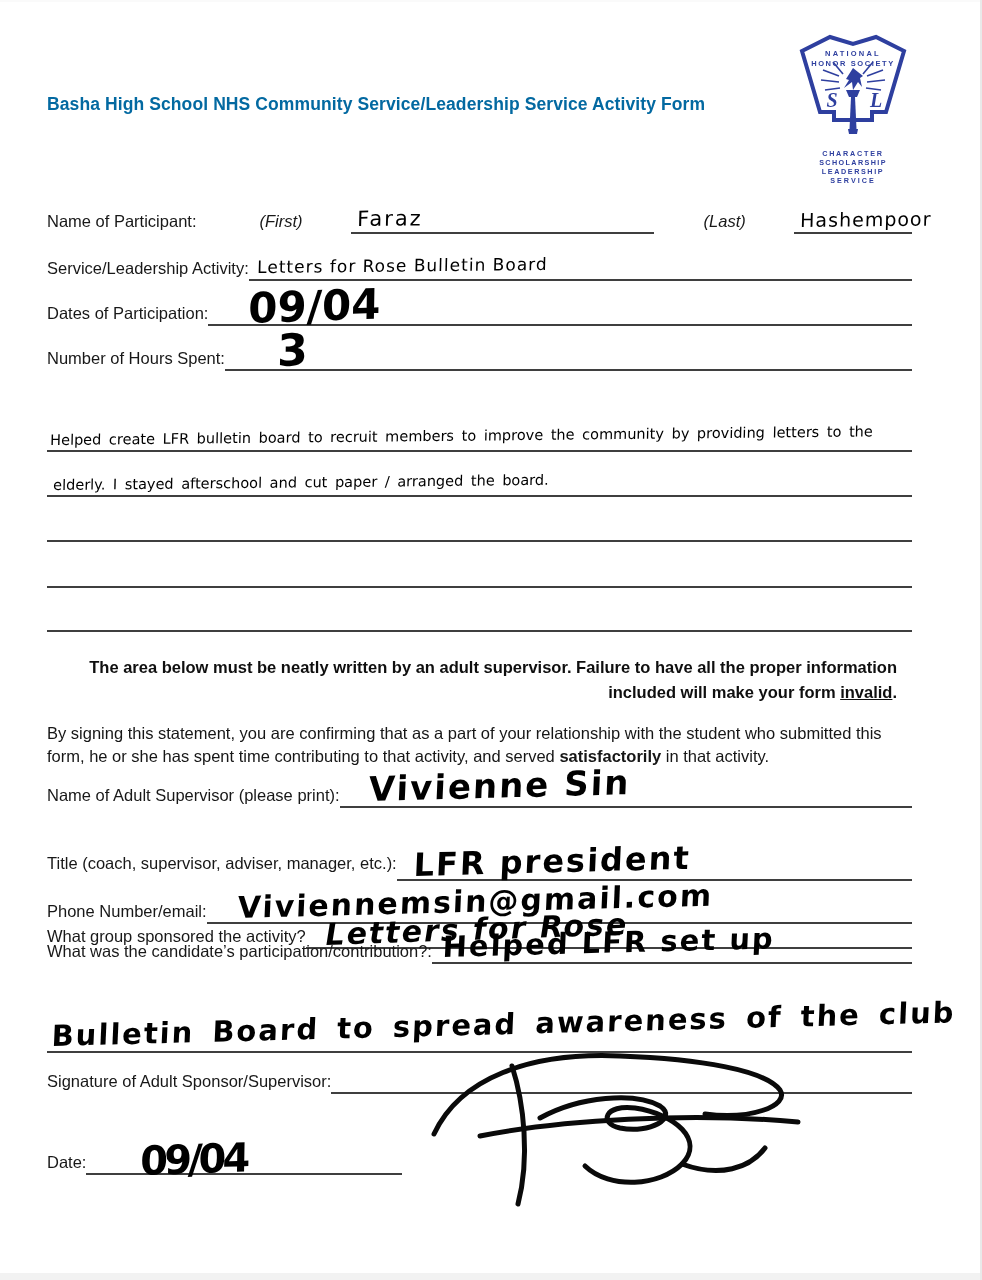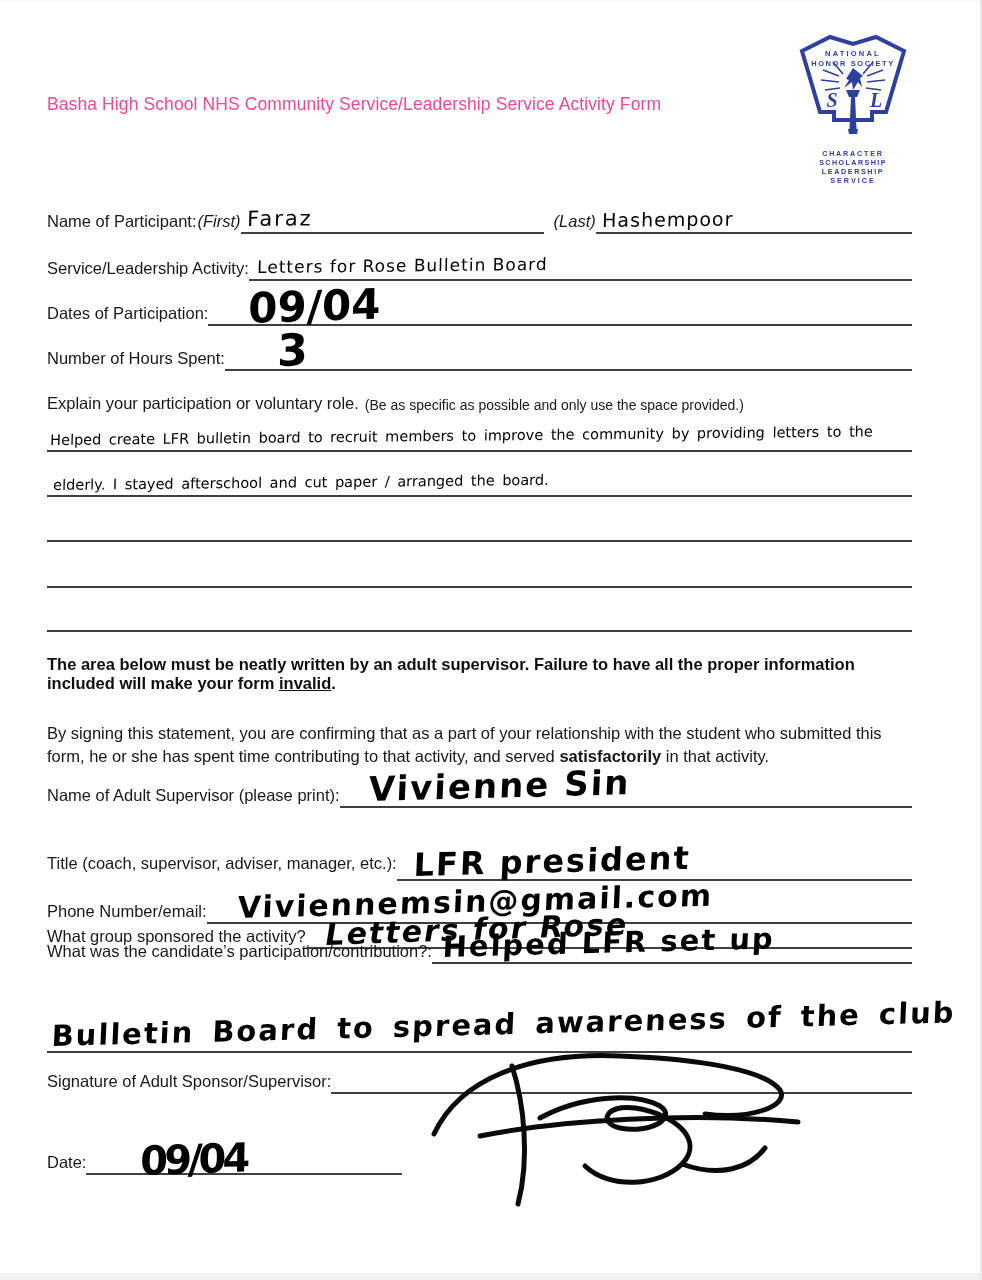--- a/index.html
+++ b/index.html
@@ -3,42 +3,42 @@
 <meta charset="utf-8">
 <style>
   html,body{margin:0;padding:0;background:#ffffff;}
   .page{
     position:relative;width:982px;height:1280px;background:#fff;overflow:hidden;
     font-family:"Liberation Sans",sans-serif;color:#151515;
     box-shadow:inset -2px 0 0 #e9e9e9, inset 0 -7px 0 #f2f2f2, inset 0 2px 0 #fafafa;
   }
   .title{
     position:absolute;left:47px;top:94px;width:740px;
-    font-size:17.5px;font-weight:normal;color:#ec4899;letter-spacing:.1px;
+    font-size:17.5px;font-weight:bold;color:#0369a1;letter-spacing:.1px;
   }
   
   .row{position:absolute;left:47px;right:70px;display:flex;align-items:flex-end;}
   .lbl{font-size:16.5px;color:#181818;white-space:nowrap;padding-bottom:3px;}
   .it{font-style:italic;}
   .fill{flex:1;border-bottom:2px solid #3f3f3f;position:relative;height:100%;}
   .fillw{border-bottom:2px solid #3f3f3f;position:relative;height:100%;}
   .rule{position:absolute;left:47px;right:70px;height:0;border-bottom:2px solid #3f3f3f;}
   
   .hw{
     position:absolute;font-family:"DejaVu Sans",sans-serif;color:#000;
     white-space:nowrap;line-height:1;transform-origin:left bottom;
   }
   .hw-print{transform:rotate(-0.6deg) skewX(-2deg);}
   .hw-big{font-weight:bold;transform:rotate(-2deg) skewX(-3deg);}
   .hw-marker{font-weight:bold;transform:rotate(-1.5deg) skewX(-4deg);letter-spacing:2px;}
   .hw-cursive{font-weight:bold;font-style:italic;transform:rotate(-2deg);letter-spacing:2px;}
   .note{font-size:14px;}
   .boldblock{
     position:absolute;left:47px;right:85px;font-size:16.5px;font-weight:bold;
-    line-height:19px;color:#0f0f0f;
+    line-height:25px;color:#0f0f0f;text-align:right;
   }
   .para{
     position:absolute;left:47px;right:62px;font-size:16.5px;line-height:23px;color:#161616;
   }
   .u{text-decoration:underline;}
   .b{font-weight:bold;margin-top:28px;}
   .logo{position:absolute;left:797px;top:32px;width:112px;height:156px;}
   .sig-svg{position:absolute;left:420px;top:1048px;width:392px;height:162px;}
 </style>
 </head>
@@ -73,27 +73,27 @@
 
     <text x="35" y="75" text-anchor="middle" font-size="20" font-style="italic" font-weight="bold" font-family="Liberation Serif, serif" fill="#2e3f9f">S</text>
     <text x="79" y="75" text-anchor="middle" font-size="20" font-style="italic" font-weight="bold" font-family="Liberation Serif, serif" fill="#2e3f9f">L</text>
 
     <text x="56" y="124" text-anchor="middle" font-size="7.2" letter-spacing="1.8" font-weight="bold" font-family="Liberation Sans, sans-serif" fill="#2e3f9f">CHARACTER</text>
     <text x="56" y="133" text-anchor="middle" font-size="7.2" letter-spacing="1.4" font-weight="bold" font-family="Liberation Sans, sans-serif" fill="#2e3f9f">SCHOLARSHIP</text>
     <text x="56" y="142" text-anchor="middle" font-size="7.2" letter-spacing="1.6" font-weight="bold" font-family="Liberation Sans, sans-serif" fill="#2e3f9f">LEADERSHIP</text>
     <text x="56" y="151" text-anchor="middle" font-size="7.2" letter-spacing="2" font-weight="bold" font-family="Liberation Sans, sans-serif" fill="#2e3f9f">SERVICE</text>
   </svg>
 
-  <div class="row" style="top:204px;height:30px;">
+  <div class="row" style="top:204px;height:30px;gap:48px;">
     <span class="lbl">Name of Participant:</span>
-    <span class="lbl it" style="margin-left:1px;">(First)</span>
+    <span class="lbl it" style="margin-left:15px;">(First)</span>
     <span class="fillw" style="width:303px;">
       <span class="hw hw-print" style="left:6px;bottom:2px;font-size:21px;letter-spacing:2px;">Faraz</span>
     </span>
-    <span class="lbl it" style="margin-left:10px;">(Last)</span>
+    <span class="lbl it" style="margin-left:2px;">(Last)</span>
     <span class="fill">
       <span class="hw hw-print" style="left:6px;bottom:2px;font-size:19px;letter-spacing:1px;">Hashempoor</span>
     </span>
   </div>
 
   <div class="row" style="top:251px;height:30px;text-align:right;">
     <span class="lbl">Service/Leadership Activity:</span>
     <span class="fill">
       <span class="hw hw-print" style="left:8px;bottom:3px;font-size:17px;letter-spacing:1px;">Letters for Rose Bulletin Board</span>
     </span>
@@ -106,24 +106,20 @@
     </span>
   </div>
 
   <div class="row" style="top:341px;height:30px;">
     <span class="lbl">Number of Hours Spent:</span>
     <span class="fill">
       <span class="hw hw-big" style="left:52px;bottom:-4px;font-size:44px;">3</span>
     </span>
   </div>
 
-  <div class="row" style="top:390px;height:26px;">
-    <span class="lbl">Explain your participation or voluntary role.</span>
-    <span class="lbl note" style="margin-left:6px;">(Be as specific as possible and only use the space provided.)</span>
-  </div>
 
   <div class="rule" style="top:450px;">
     <span class="hw hw-print" style="left:3px;bottom:3px;font-size:14.5px;word-spacing:3px;">Helped create LFR bulletin board to recruit members to improve the community by providing letters to the</span>
   </div>
   <div class="rule" style="top:495px;">
     <span class="hw hw-print" style="left:6px;bottom:3px;font-size:14.5px;word-spacing:3px;">elderly. I stayed afterschool and cut paper / arranged the board.</span>
   </div>
   <div class="rule" style="top:540px;"></div>
   <div class="rule" style="top:586px;"></div>
   <div class="rule" style="top:630px;"></div>

